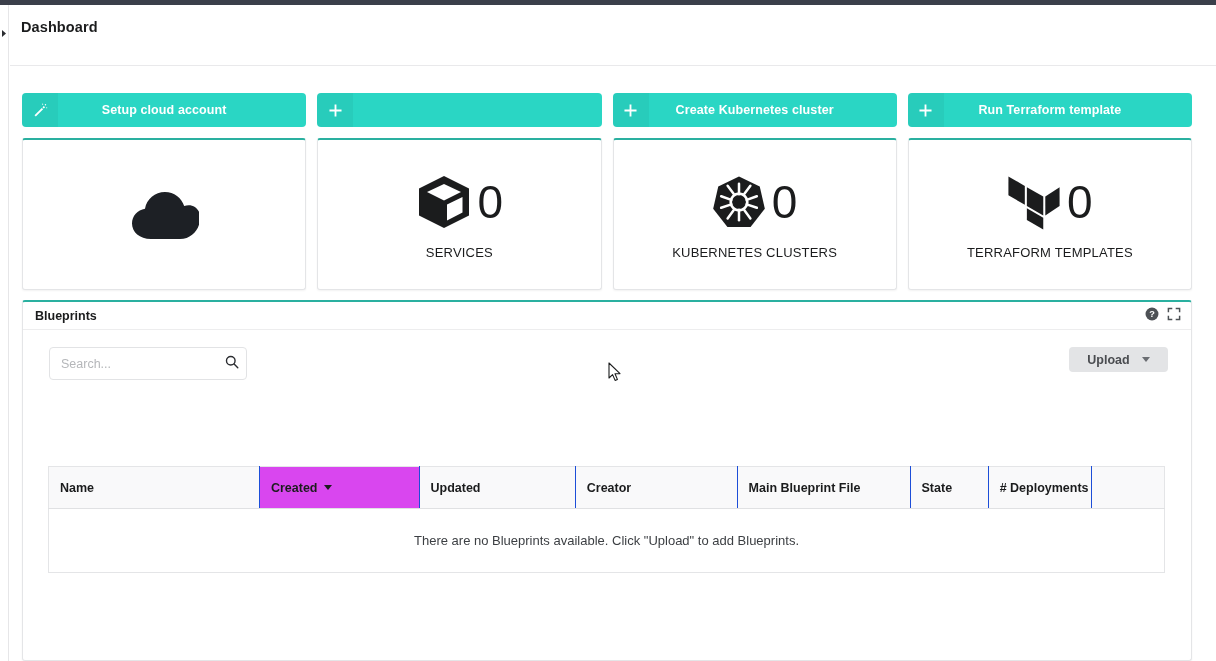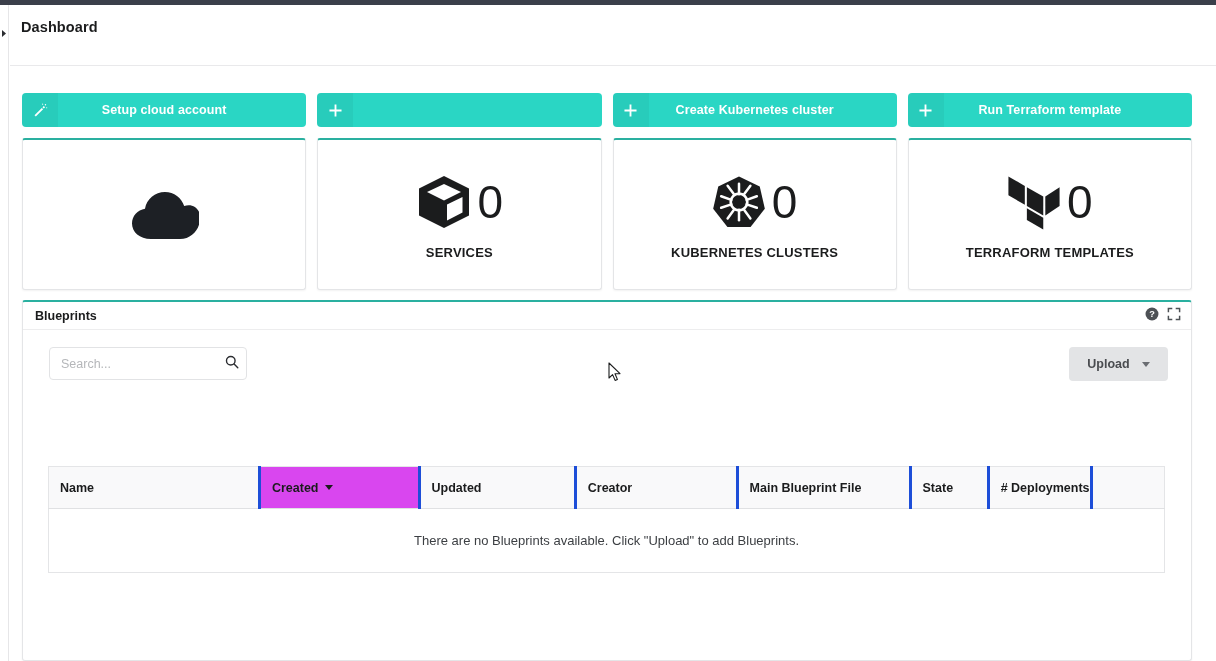--- a/index.html
+++ b/index.html
@@ -111,21 +111,21 @@
     display: flex; align-items: center; justify-content: center;
     gap: 6px; height: 64px;
   }
   .stat-top svg { display: block; }
   .stat-count {
     font-size: 46px; color: #1b1c1d; line-height: 1;
     font-weight: normal; font-family: "Liberation Sans", sans-serif;
   }
   .stat-label {
     margin-top: 11px;
-    font-size: 13px; font-weight: bold; color: #1b1c1d;
+    font-size: 13px; font-weight: normal; color: #1b1c1d;
     letter-spacing: .2px; text-transform: uppercase;
   }
   .stat-card.no-label .stat-top { height: auto; }
 
   
   #blueprints-panel {
     position: absolute; top: 234px; left: 12px;
     width: 1170px; height: 361px;
     background: #ffffff;
     border: 1px solid #e4e5e7;
@@ -174,21 +174,21 @@
   }
   #search-input::placeholder { color: #b5b7ba; }
   #search-icon-btn {
     position: absolute; right: 8px; top: 8px;
     cursor: pointer; display: flex;
   }
   #search-icon-btn svg { display: block; }
 
   #upload-btn {
     position: absolute; right: 23px; top: 17px;
-    height: 34px; min-width: 99px;
+    height: 25px; min-width: 99px;
     background: #e3e4e6;
     border: none; border-radius: 4px;
     display: flex; align-items: center; justify-content: center;
     gap: 12px;
     padding: 0 13px;
     cursor: pointer;
     font-family: inherit;
   }
   #upload-btn .up-label {
     font-size: 12.5px; font-weight: bold; color: #4a4c50;
@@ -207,21 +207,21 @@
   }
   table.bp-table {
     width: 100%;
     border-collapse: collapse;
     border: 1px solid #e4e5e7;
     background: #ffffff;
     table-layout: fixed;
   }
   table.bp-table thead th {
     background: #f9f9fa;
-    border-right: 3px solid #1d4ed8;
+    border-right: 1px solid #1d4ed8;
     border-bottom: 1px solid #e0e1e3;
     text-align: left;
     padding: 13px 11px;
     font-size: 12.5px;
     font-weight: bold;
     color: #1b1c1d;
     white-space: nowrap;
     cursor: pointer;
     height: 42px;
     vertical-align: middle;

